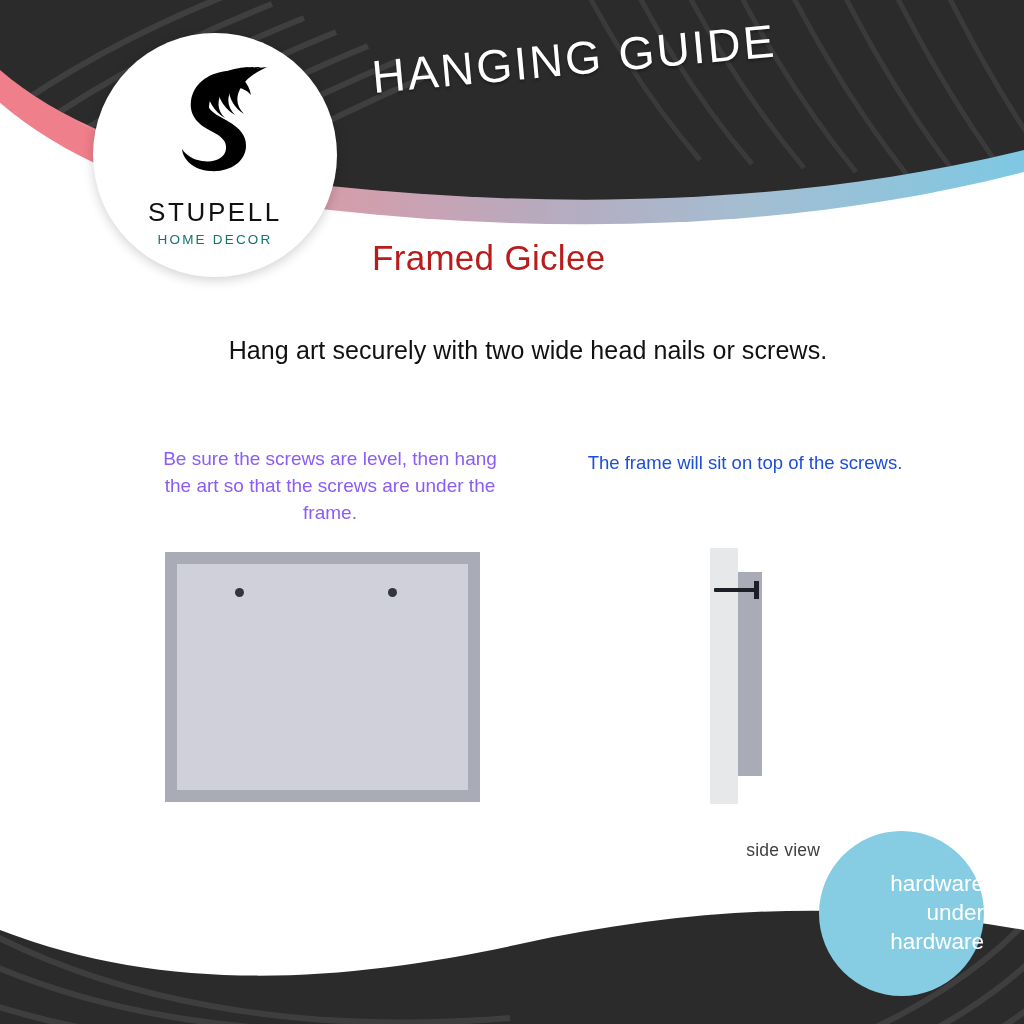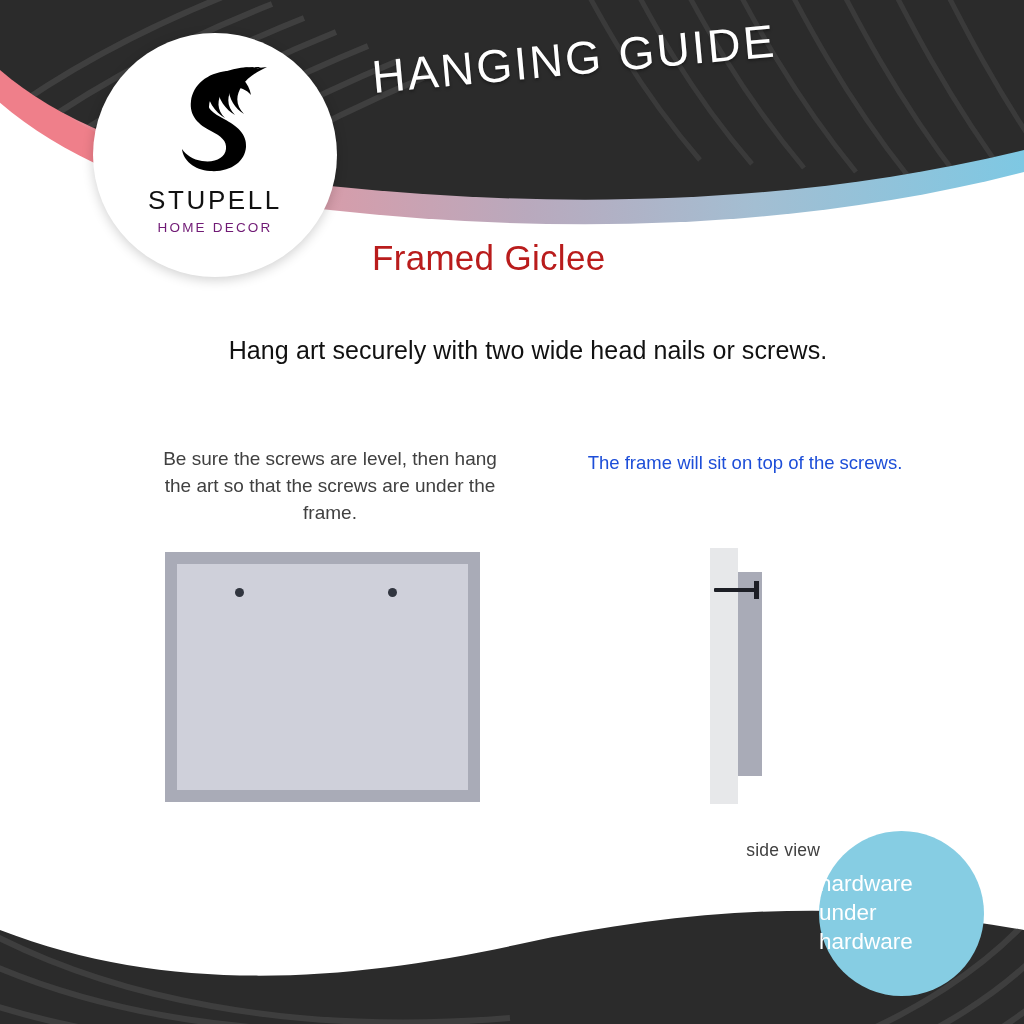--- a/index.html
+++ b/index.html
@@ -38,42 +38,42 @@
     position:absolute;
     left:93px; top:33px;
     width:244px;height:244px;
     border-radius:50%;
     background:#ffffff;
     box-shadow:0 3px 12px rgba(0,0,0,.18);
     display:flex;flex-direction:column;align-items:center;justify-content:flex-start;
   }
   .logo-mark{width:120px;height:120px;margin-top:28px;}
   .logo-name{
-    font-size:26px;letter-spacing:2.6px;color:#111;margin-top:4px;font-weight:400;
+    font-size:26px;letter-spacing:2.6px;color:#111;margin-top:16px;font-weight:400;
   }
   .logo-sub{
-    font-size:13.5px;letter-spacing:2.2px;color:#701a75;margin-top:4px;font-weight:400;
+    font-size:13.5px;letter-spacing:2.2px;color:#0f766e;margin-top:4px;font-weight:400;
   }
 
   
   .product-type{
     position:absolute;left:372px;top:238px;
     font-size:35px;color:#b91c1c;font-weight:400;letter-spacing:.3px;
   }
 
   
   .lead-line{
     position:absolute;left:16px;top:336px;width:1024px;text-align:center;
     font-size:25px;color:#111;font-weight:500;letter-spacing:.1px;
   }
 
   
   .cap-front{
     position:absolute;left:150px;top:446px;width:360px;
-    text-align:center;font-size:19px;line-height:1.42;color:#404040;font-weight:500;
+    text-align:center;font-size:19px;line-height:1.42;color:#8b5cf6;font-weight:500;
   }
   .cap-side{
     position:absolute;left:580px;top:450px;width:330px;
     text-align:center;font-size:18.5px;line-height:1.42;color:#1d4ed8;font-weight:500;
   }
 
   
   .front-view{
     position:absolute;left:165px;top:552px;width:315px;height:250px;
     background:#a9abb7;
@@ -112,21 +112,21 @@
   }
   .label-side{
     position:absolute;left:660px;top:840px;width:160px;text-align:right;
     font-size:17.5px;color:#404040;letter-spacing:.2px;
   }
 
   
   .hw-badge{
     position:absolute;left:819px;top:831px;width:165px;height:165px;
     border-radius:50%;background:#86cde3;
-    display:flex;flex-direction:column;align-items:flex-start;justify-content:center;
+    display:flex;flex-direction:column;align-items:flex-end;justify-content:center;
     color:#ffffff;font-size:22.5px;line-height:1.28;text-align:center;font-weight:400;
   }
 </style>
 </head>
 <body>
 
 <div id="stage">
 
   <svg class="wave-layer" viewBox="0 0 1024 1024" width="1024" height="1024" preserveAspectRatio="none">
     <defs>

